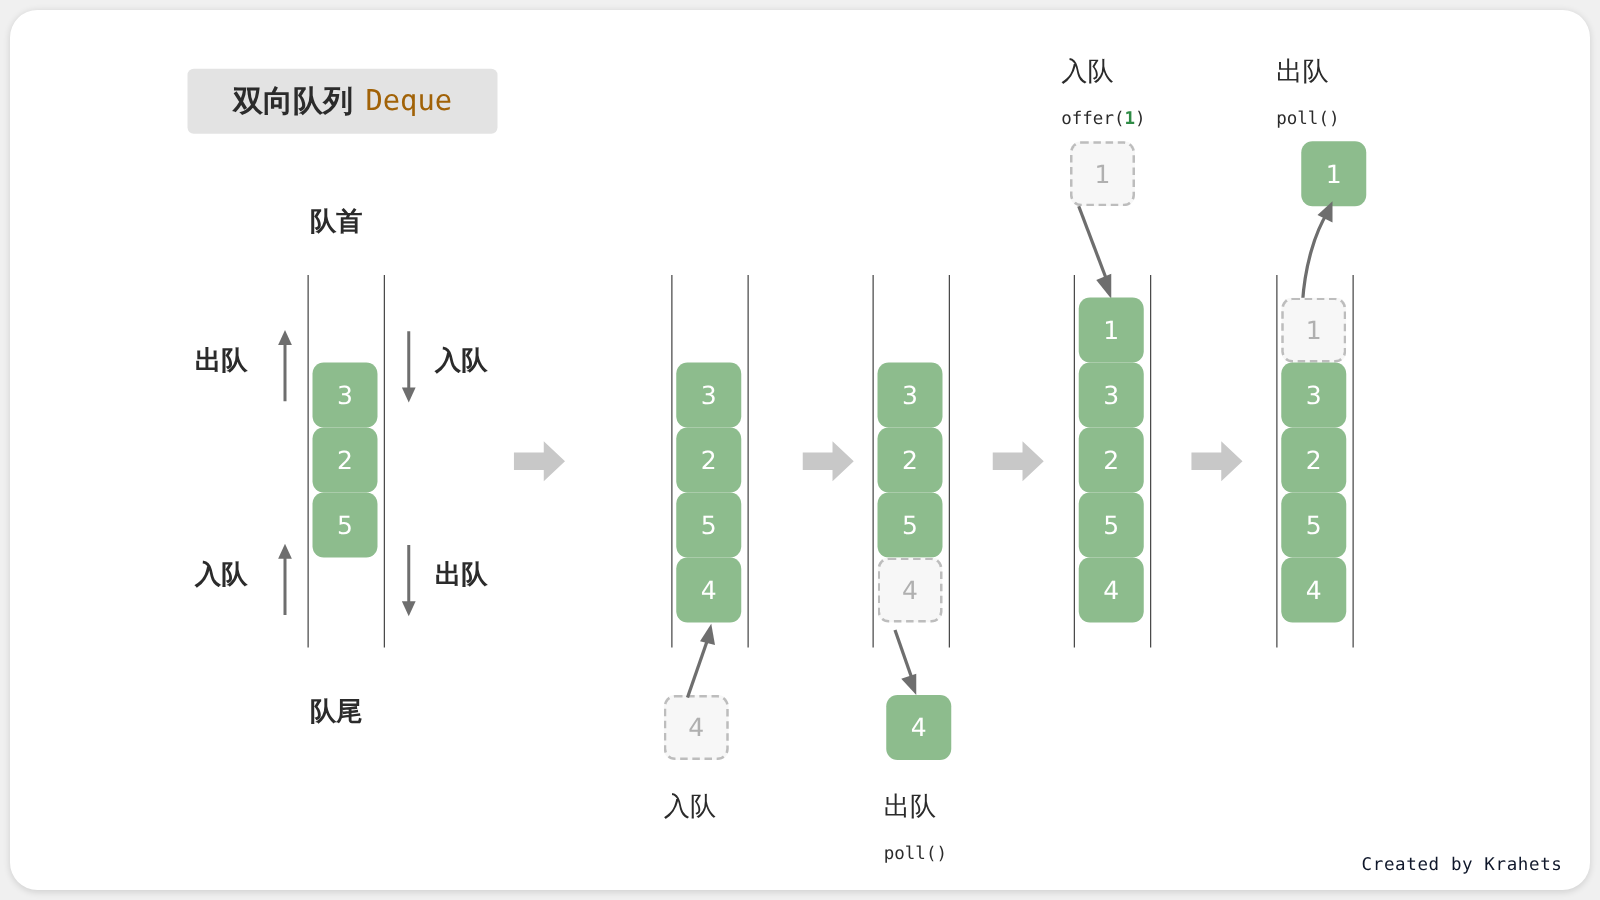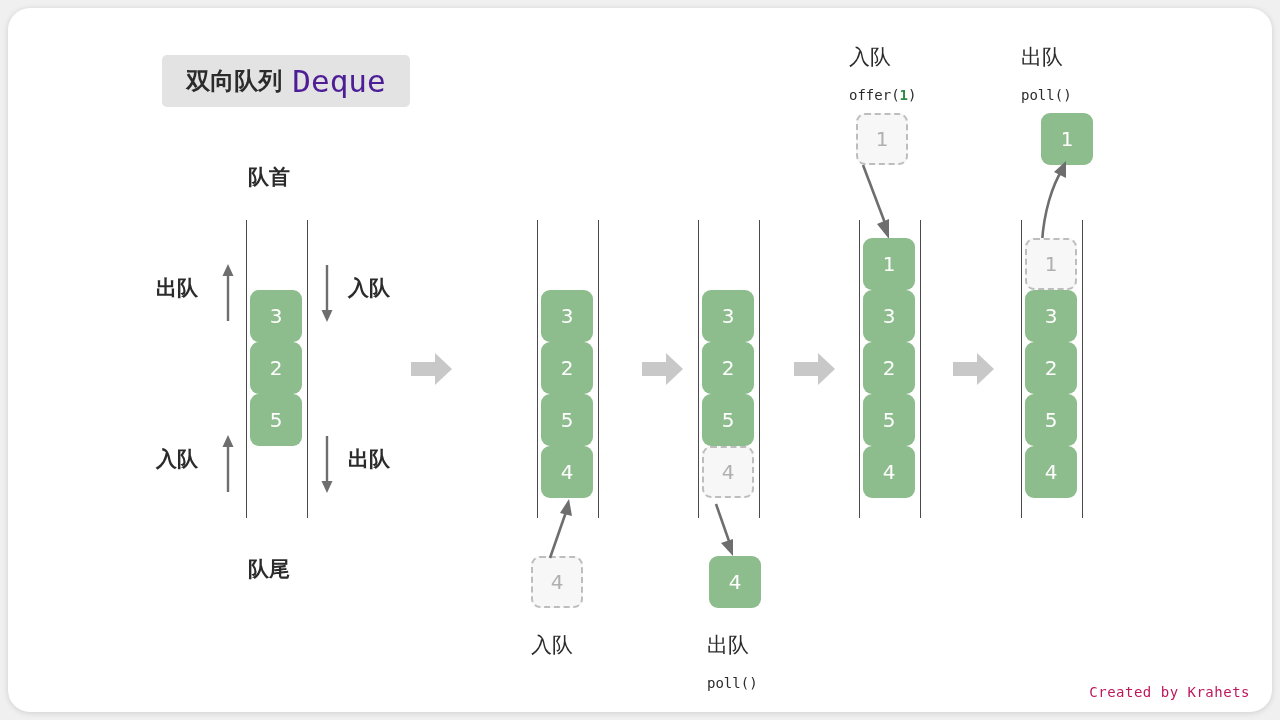--- a/index.html
+++ b/index.html
@@ -31,31 +31,30 @@
     left: 142px;
     top: 47px;
     width: 248px;
     height: 52px;
     background: #e3e3e3;
     border-radius: 5px;
     display: flex;
     align-items: center;
     justify-content: center;
     gap: 10px;
-    margin-left: 12px;
   }
   #title-badge .cn {
     font-size: 24px;
     font-weight: bold;
     color: #2b2b2b;
     font-family: "DejaVu Sans", "Liberation Sans", sans-serif;
   }
   #title-badge .en {
-    font-size: 31px;
-    color: #4c1d95;
+    font-size: 23px;
+    color: #a16207;
     font-family: "DejaVu Sans Mono", "Liberation Mono", monospace;
     text-align: center;
   }
 
   
   .cn-bold {
     position: absolute;
     font-size: 21px;
     font-weight: bold;
     color: #2b2b2b;
@@ -120,21 +119,21 @@
 
   
   .thin-arrow { position: absolute; }
 
   
   #footer-credit {
     position: absolute;
     right: 22px;
     bottom: 12px;
     font-size: 14px;
-    color: #be185d;
+    color: #0f172a;
     font-family: "DejaVu Sans Mono", "Liberation Mono", monospace;
     letter-spacing: 0.5px;
   }
 </style>
 </head>
 <body>
 
 <div id="card">
 
   <div id="title-badge">

